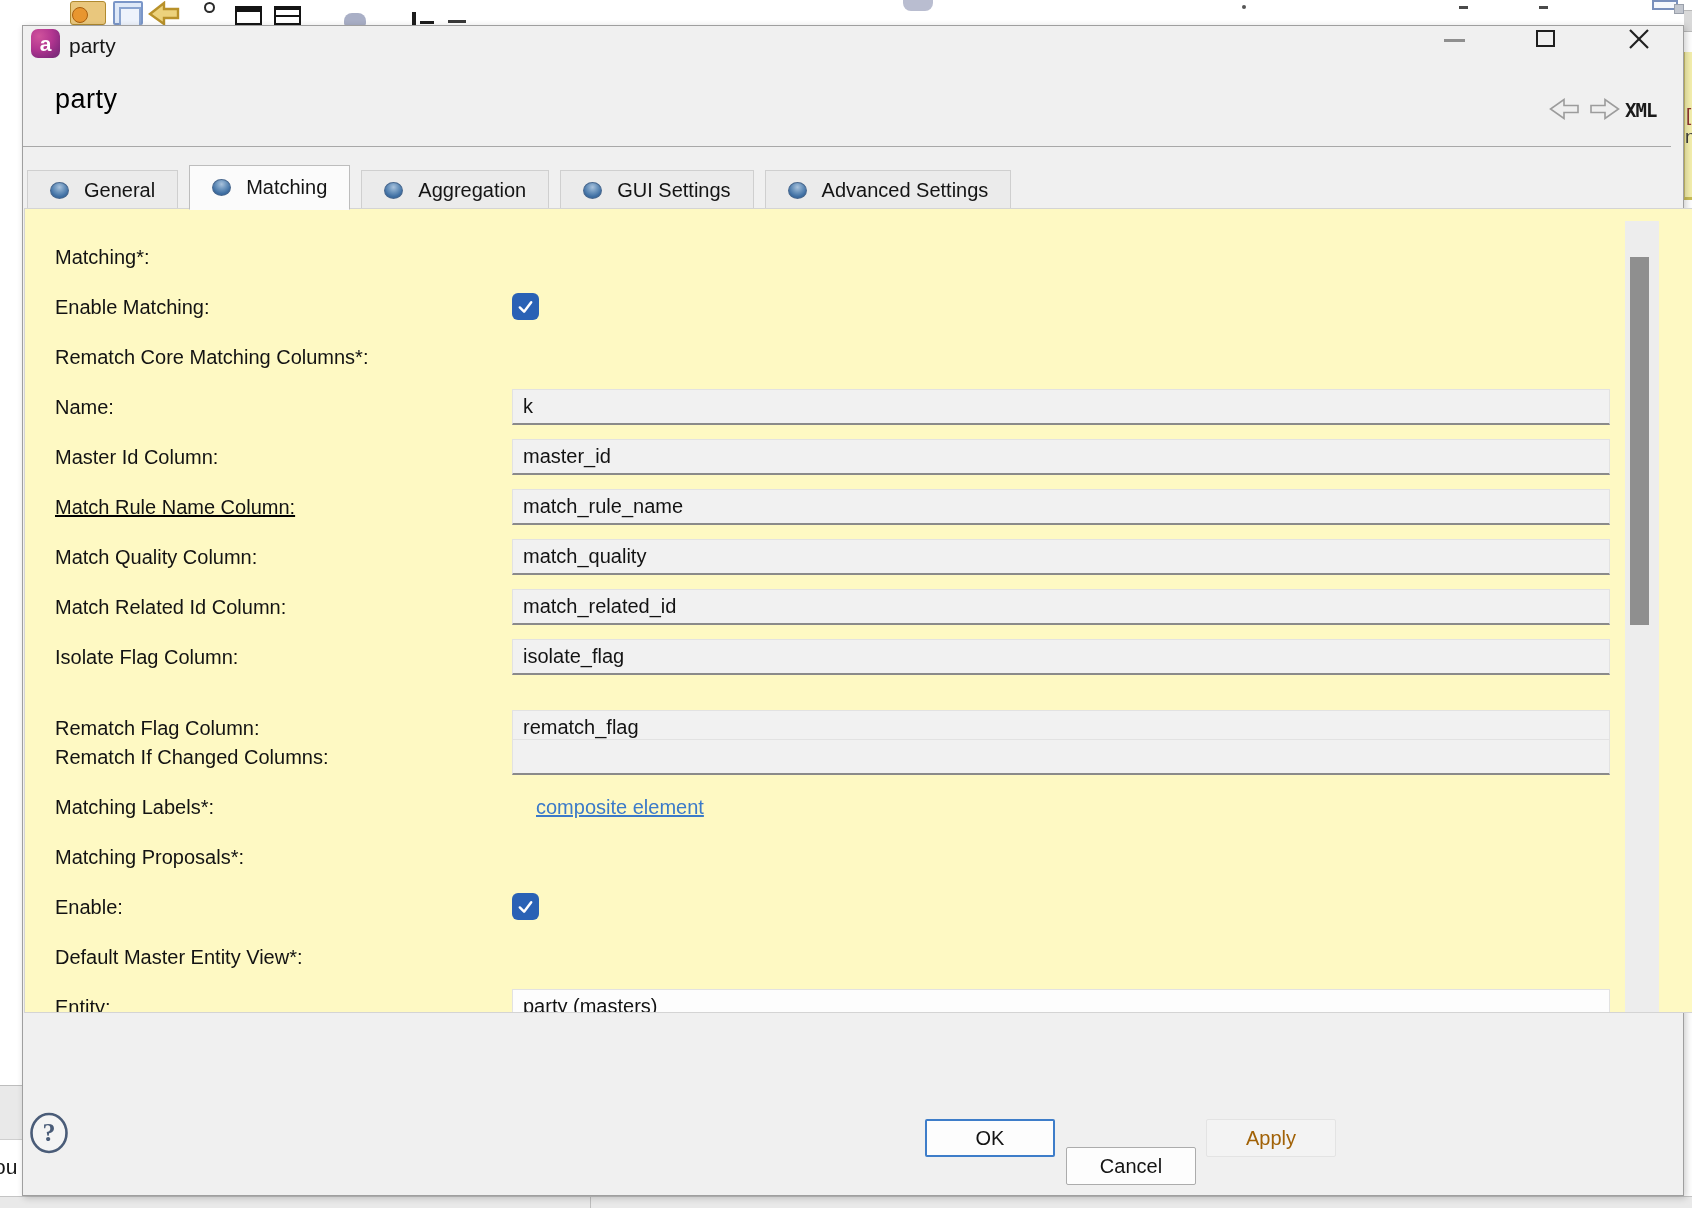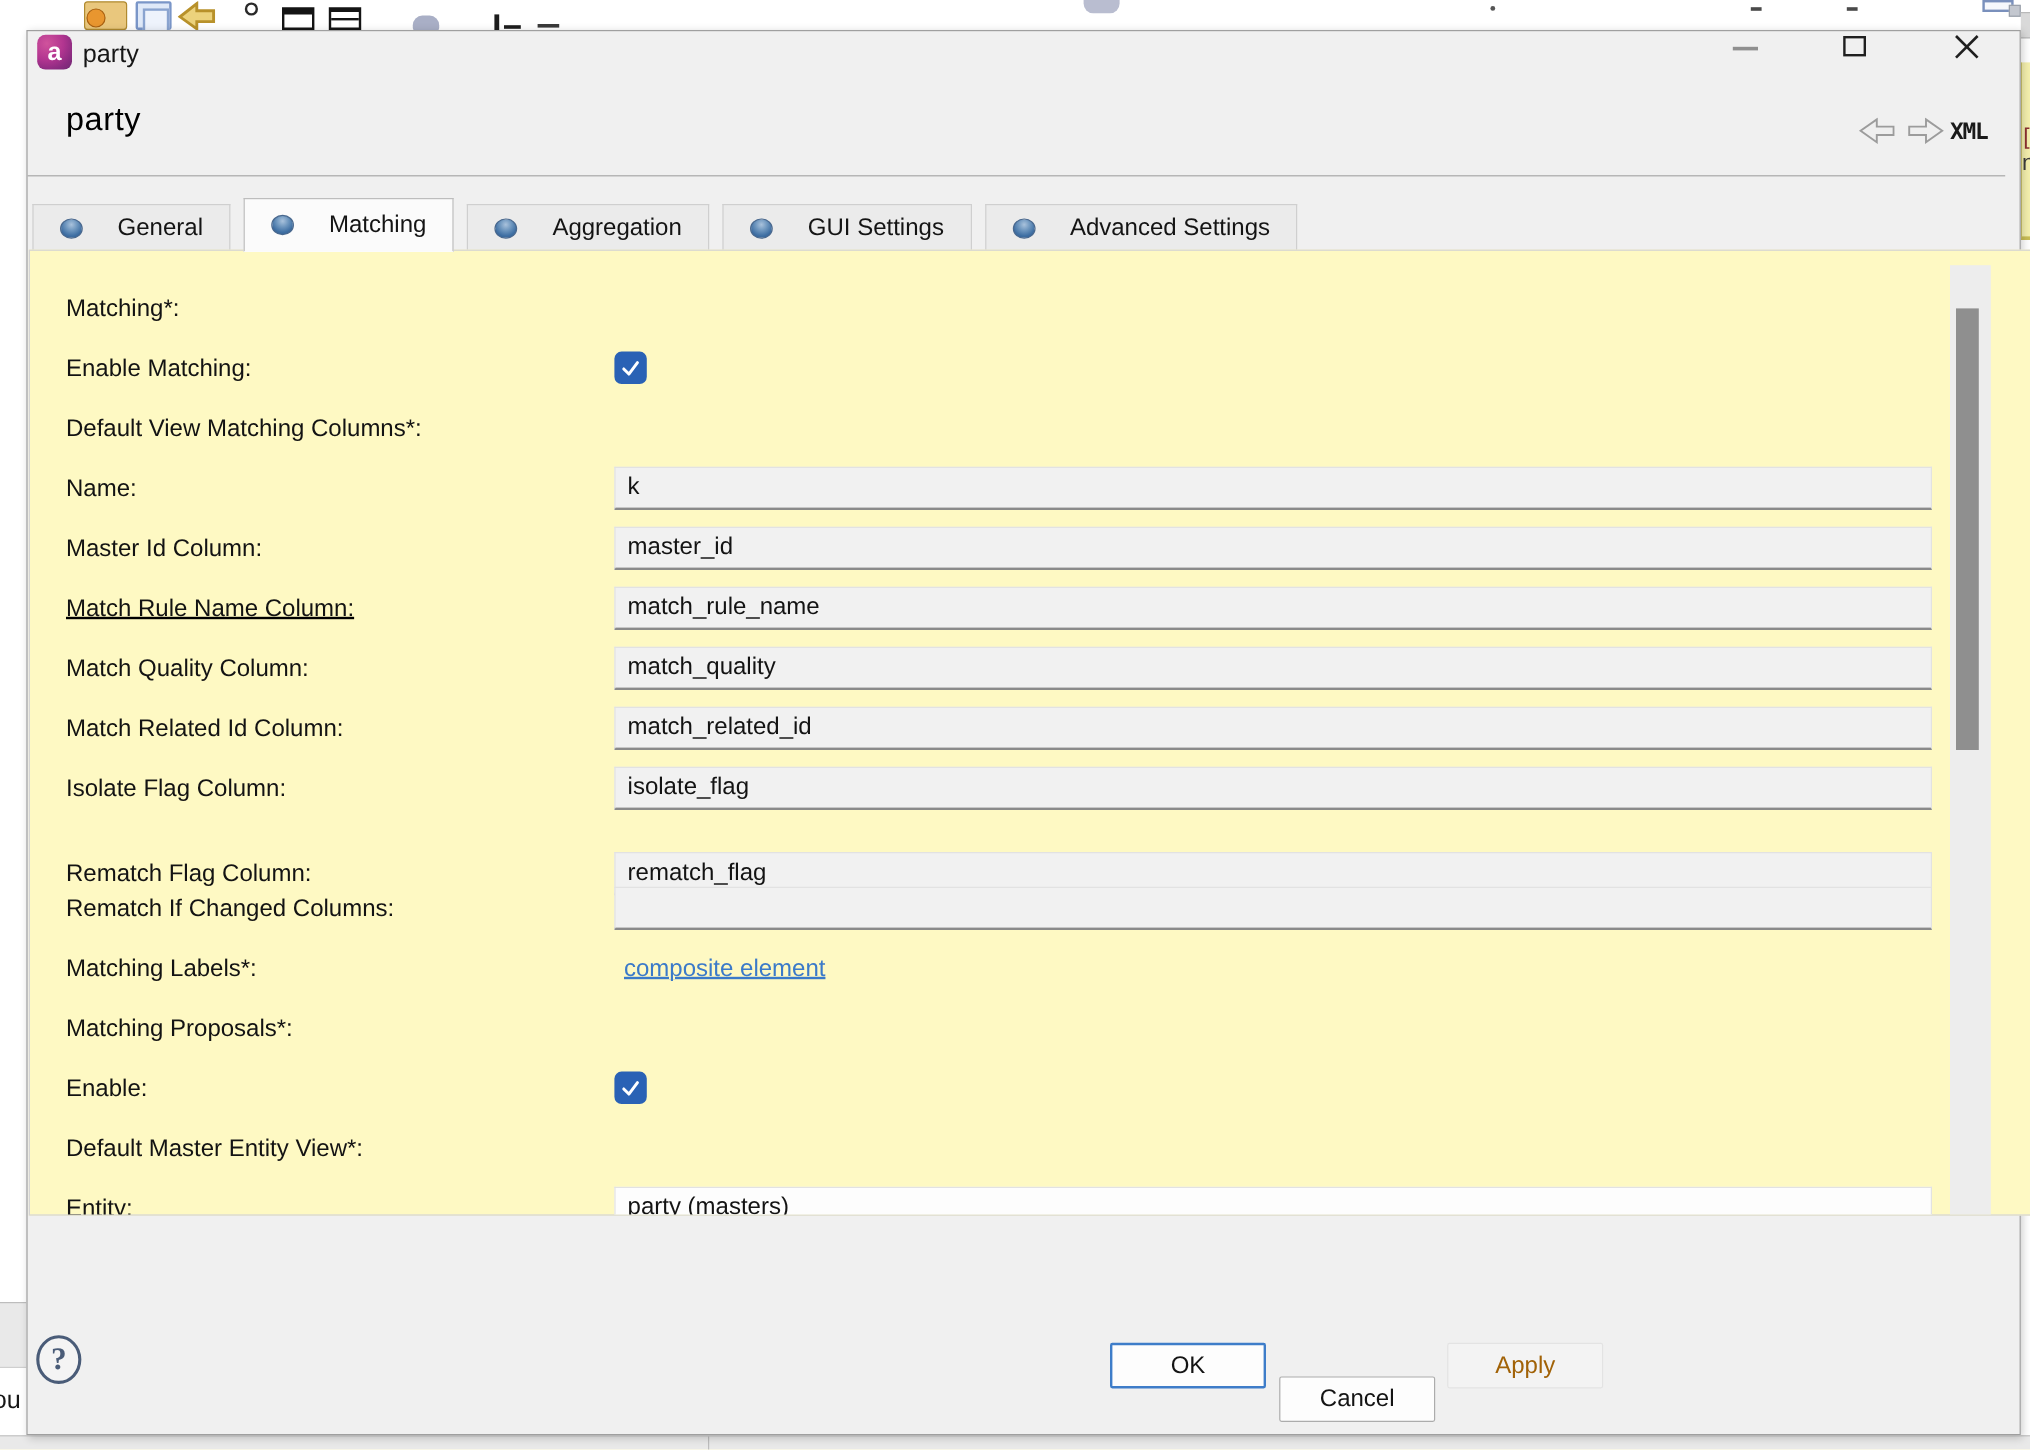--- a/index.html
+++ b/index.html
@@ -68,21 +68,21 @@
   
   .page-title{position:absolute;left:32px;top:58px;font-size:27px;letter-spacing:0.5px;color:#000;}
   .nav-back{position:absolute;left:1526px;top:72px;width:30px;height:22px;}
   .nav-fwd{position:absolute;left:1567px;top:72px;width:30px;height:22px;}
   .xml-label{position:absolute;left:1602px;top:73px;font-family:"DejaVu Sans Mono", monospace;font-weight:700;font-size:19px;color:#1a1a1a;letter-spacing:-1px;}
   .header-sep{position:absolute;left:0;top:120px;width:1648px;height:1px;background:#a8a8a8;}
 
   
   .tabs{position:absolute;left:4px;top:138px;height:45px;display:flex;align-items:flex-end;gap:11px;}
   .tab{
-    height:39px;display:flex;align-items:center;padding:0 22px;gap:29px;
+    height:39px;display:flex;align-items:center;padding:0 22px;gap:15px;
     background:#ebebeb;border:1px solid #cfcfcf;border-bottom:none;
     cursor:default;position:relative;z-index:1;
   }
   .tab.selected{height:45px;background:#fbfbfb;border:1px solid #bdbdbd;border-bottom:1px solid #fbfbfb;z-index:3;margin-bottom:-1px;}
   .tab-sphere{
     width:19px;height:17px;border-radius:50%;flex:0 0 auto;
     background:radial-gradient(circle at 50% 28%, #a9c2dc 0%, #6f97bf 35%, #3f6fa3 68%, #2e5a8c 100%);
     border:1px solid #49688e;
   }
   .tab-label{font-size:20px;color:#141414;white-space:nowrap;}
@@ -98,21 +98,21 @@
     position:absolute;left:457px;top:0;width:1098px;height:36px;
     background:#f1f1f1;border:1px solid #e2e2e2;border-bottom:2px solid #8a8a8a;
     font-family:"Liberation Sans", sans-serif;font-size:20px;color:#131313;
     padding:0 10px;box-sizing:border-box;outline:none;
   }
   .field-white{background:#fdfdfd;}
   .checkbox{
     position:absolute;left:457px;top:4px;width:27px;height:27px;border-radius:6px;
     background:#2a62b5;display:flex;align-items:center;justify-content:center;
   }
-  .row-link{position:absolute;left:465px;font-size:20px;color:#3b7ac9;cursor:pointer;}
+  .row-link{position:absolute;left:481px;font-size:20px;color:#3b7ac9;cursor:pointer;}
 
   
   .scroll-track{position:absolute;left:1600px;top:12px;width:34px;height:792px;background:#ededed;}
   .scroll-thumb{position:absolute;left:5px;top:36px;width:19px;height:368px;background:#8f8f8f;}
 
   
   .help-btn{position:absolute;left:5px;top:1086px;width:44px;height:44px;}
   .dlg-button{
     position:absolute;top:1093px;width:130px;height:38px;
     display:flex;align-items:center;justify-content:center;
@@ -231,21 +231,21 @@
         </div>
         <div class="form-row" data-interactable="false" style="top: 80px;">
           <span class="row-label" data-interactable="false">Enable Matching:</span>
           <div class="checkbox" data-interactable="true">
             <svg viewBox="0 0 20 20" width="19" height="19" data-interactable="false">
               <polyline points="4,11 8.5,15.5 16,5.5" fill="none" stroke="#ffffff" stroke-width="2.6" stroke-linecap="round" stroke-linejoin="round"></polyline>
             </svg>
           </div>
         </div>
         <div class="form-row" data-interactable="false" style="top: 130px;">
-          <span class="row-label" data-interactable="false">Default View Matching Columns*:</span>
+          <span class="row-label" data-interactable="false">Rematch Core Matching Columns*:</span>
         </div>
         <div class="form-row" data-interactable="false" style="top: 180px;">
           <span class="row-label" data-interactable="false">Name:</span>
           <input type="text" class="field" data-interactable="true" value="k" style="">
         </div>
         <div class="form-row" data-interactable="false" style="top: 230px;">
           <span class="row-label" data-interactable="false">Master Id Column:</span>
           <input type="text" class="field" data-interactable="true" value="master_id" style="">
         </div>
         <div class="form-row" data-interactable="false" style="top: 280px; text-decoration: underline;">

